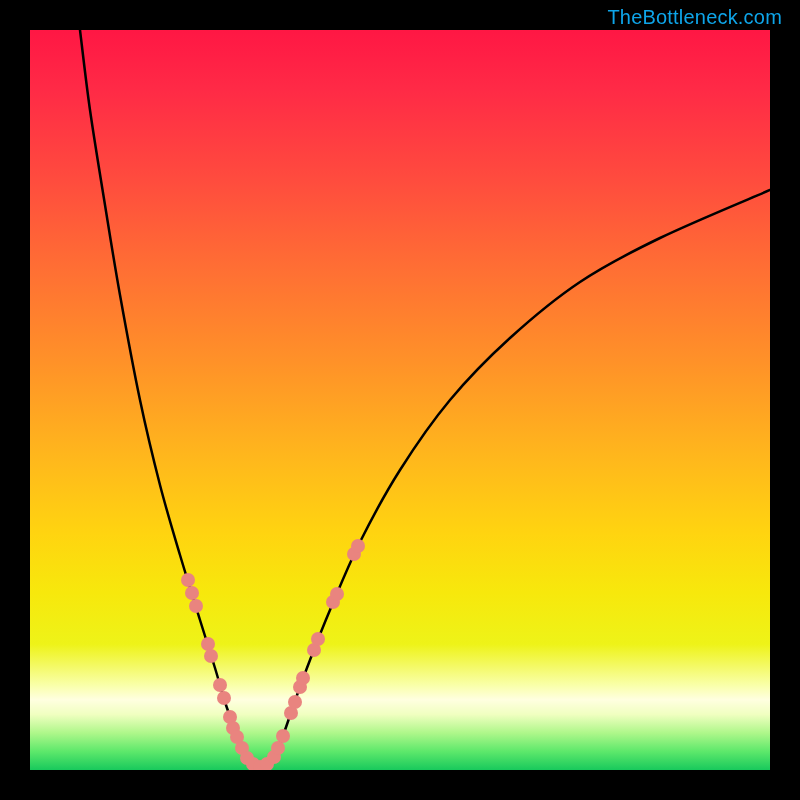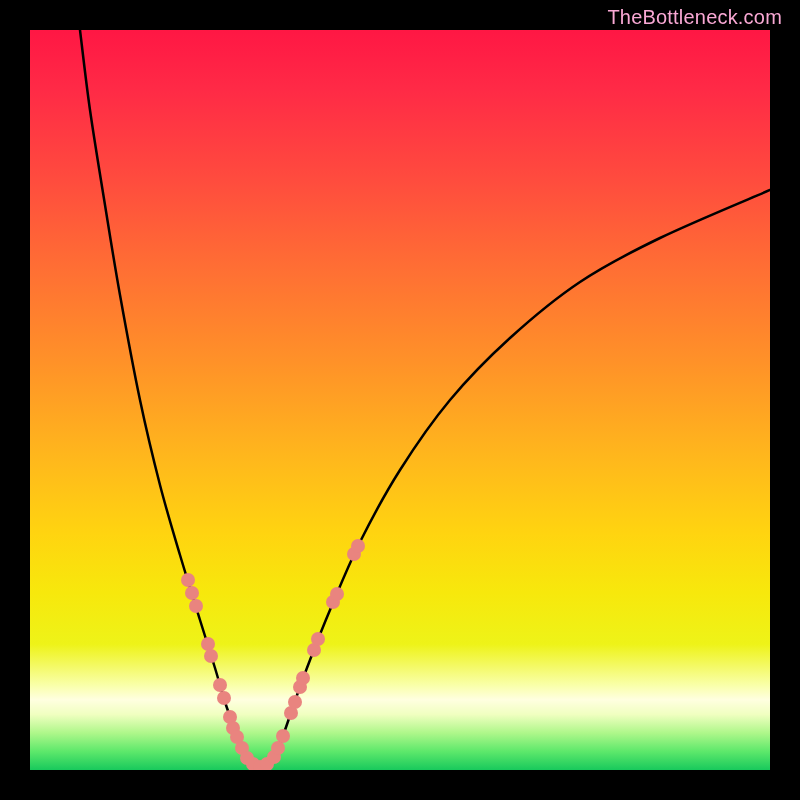--- a/index.html
+++ b/index.html
@@ -26,21 +26,21 @@
   }
   .plot-area svg {
     display: block;
     width: 740px;
     height: 740px;
   }
   .watermark {
     position: absolute;
     top: 6px;
     right: 18px;
-    color: #f9a8d4;
+    color: #0ea5e9;
     font-size: 20px;
     letter-spacing: 0.2px;
     font-weight: 400;
   }
 </style>
 </head>
 <body>
 
 <div class="frame">
   <div class="plot-area">

